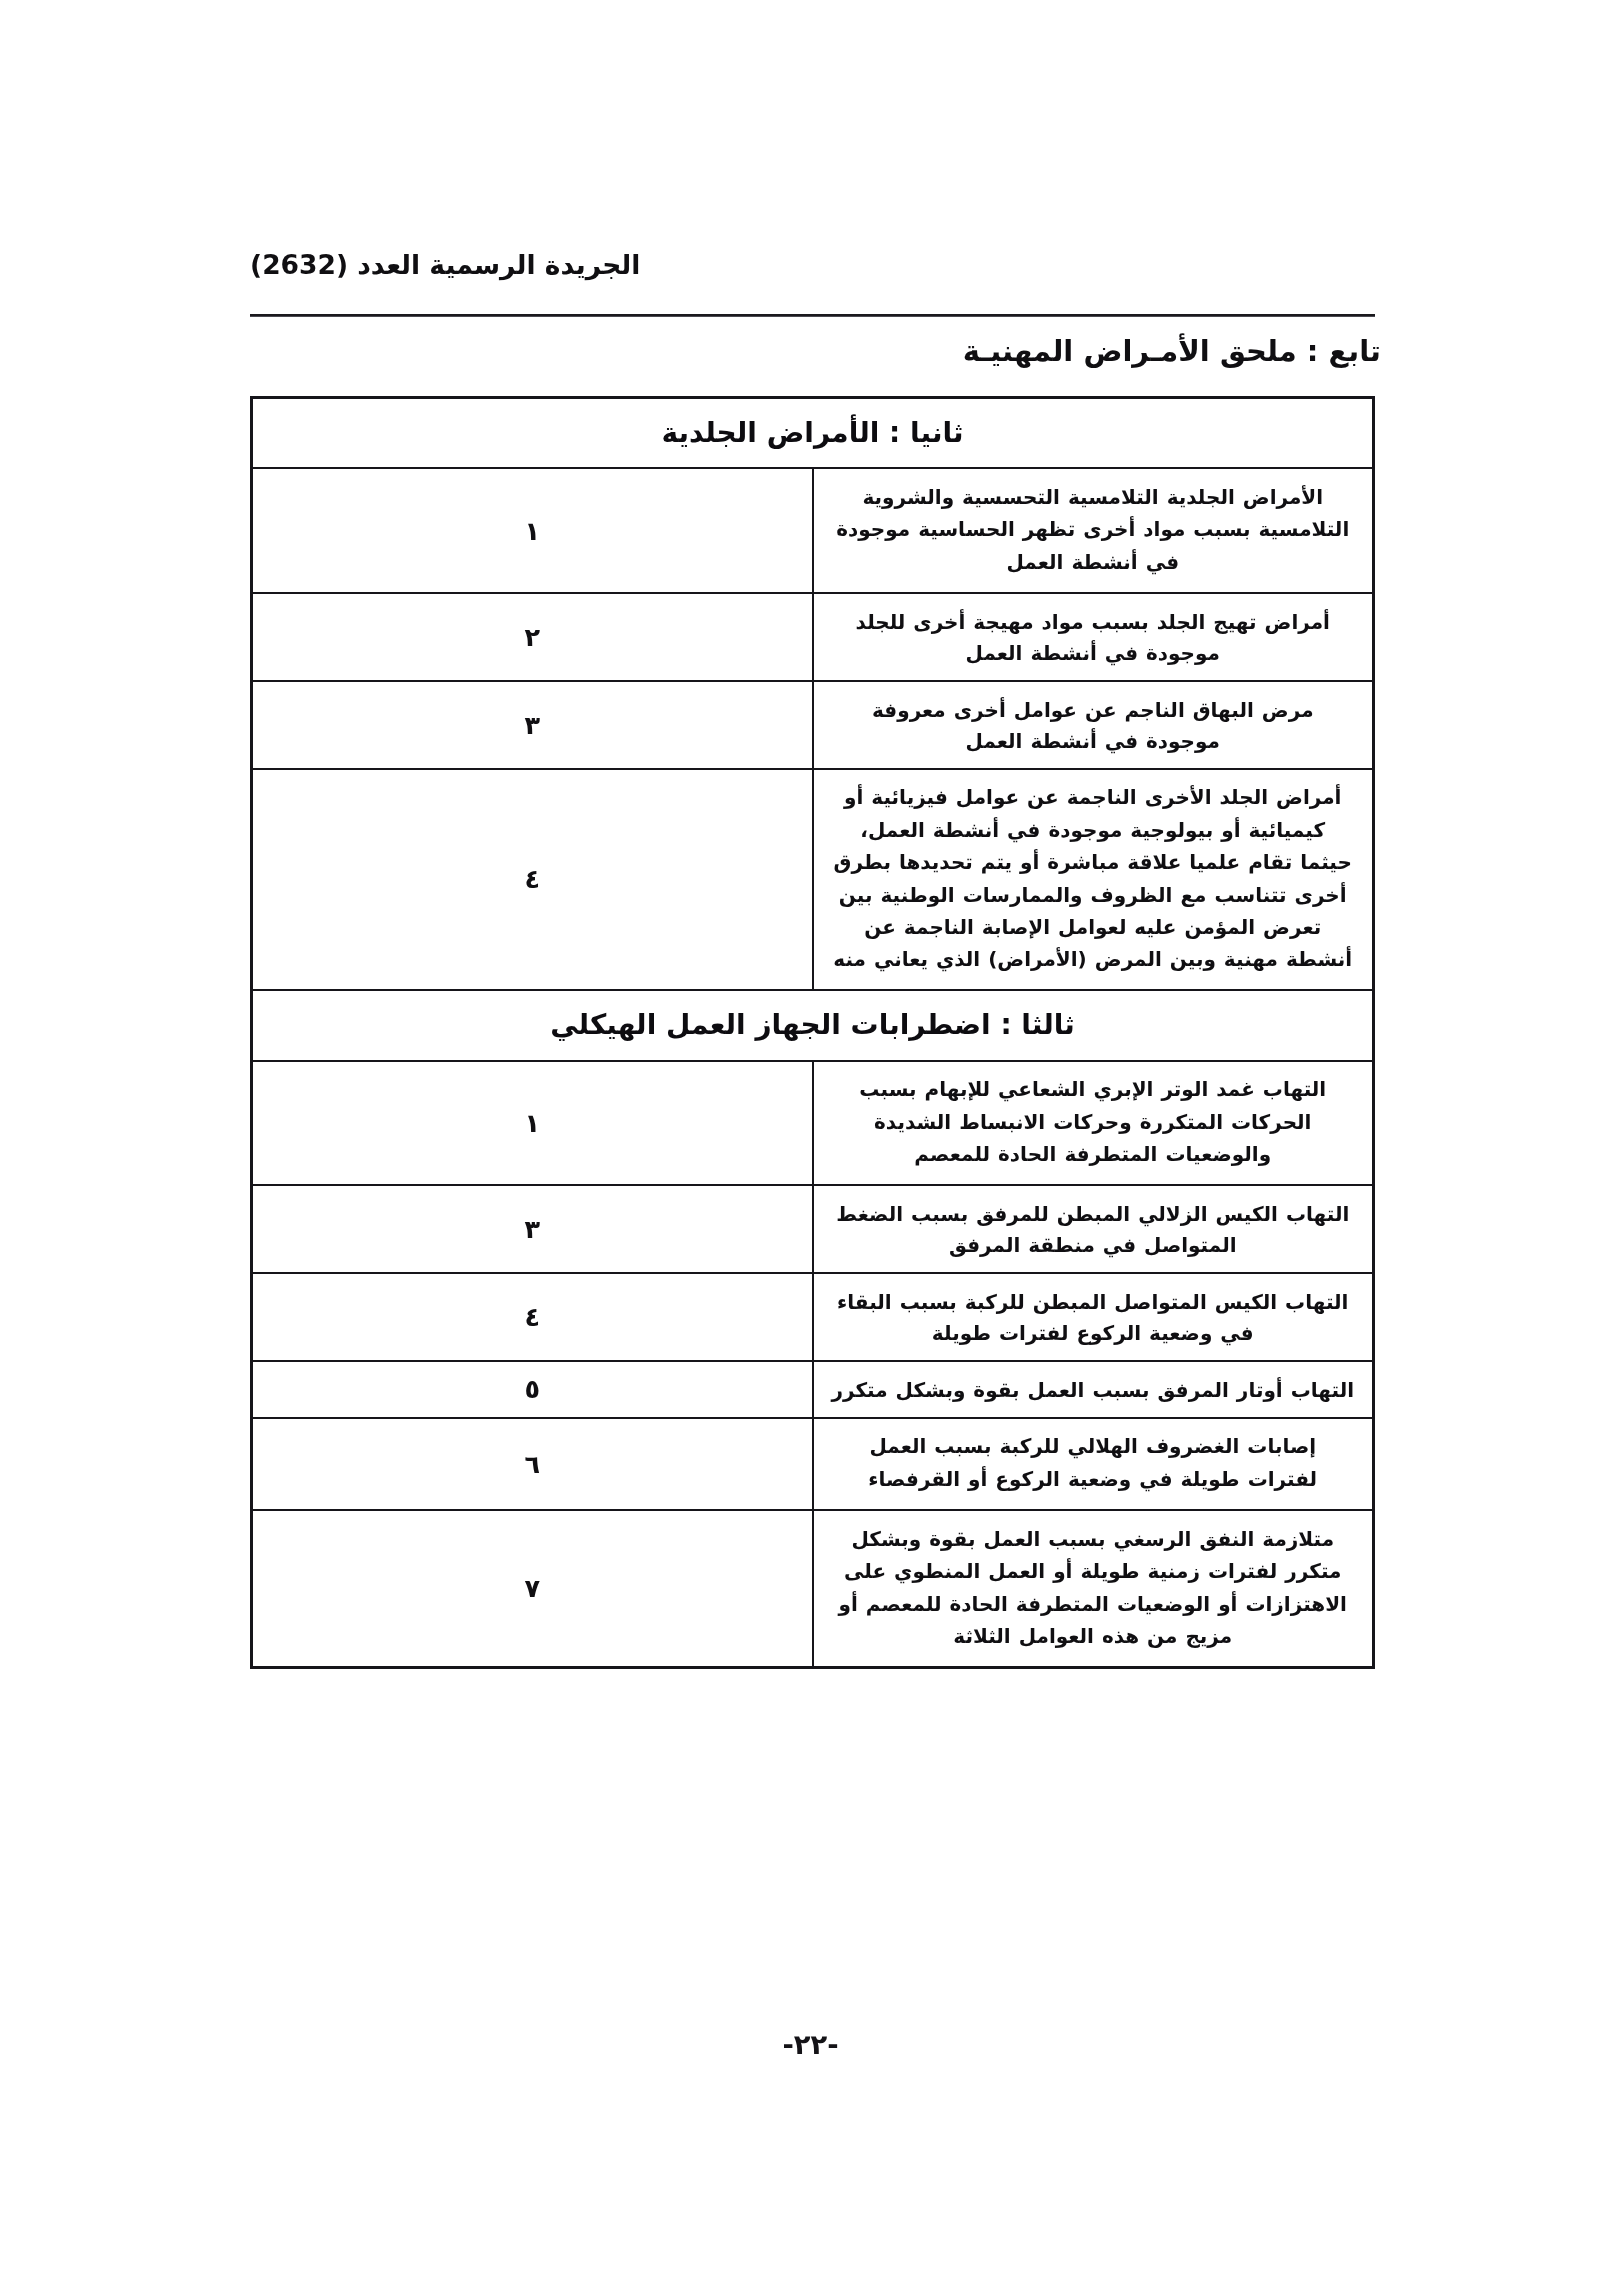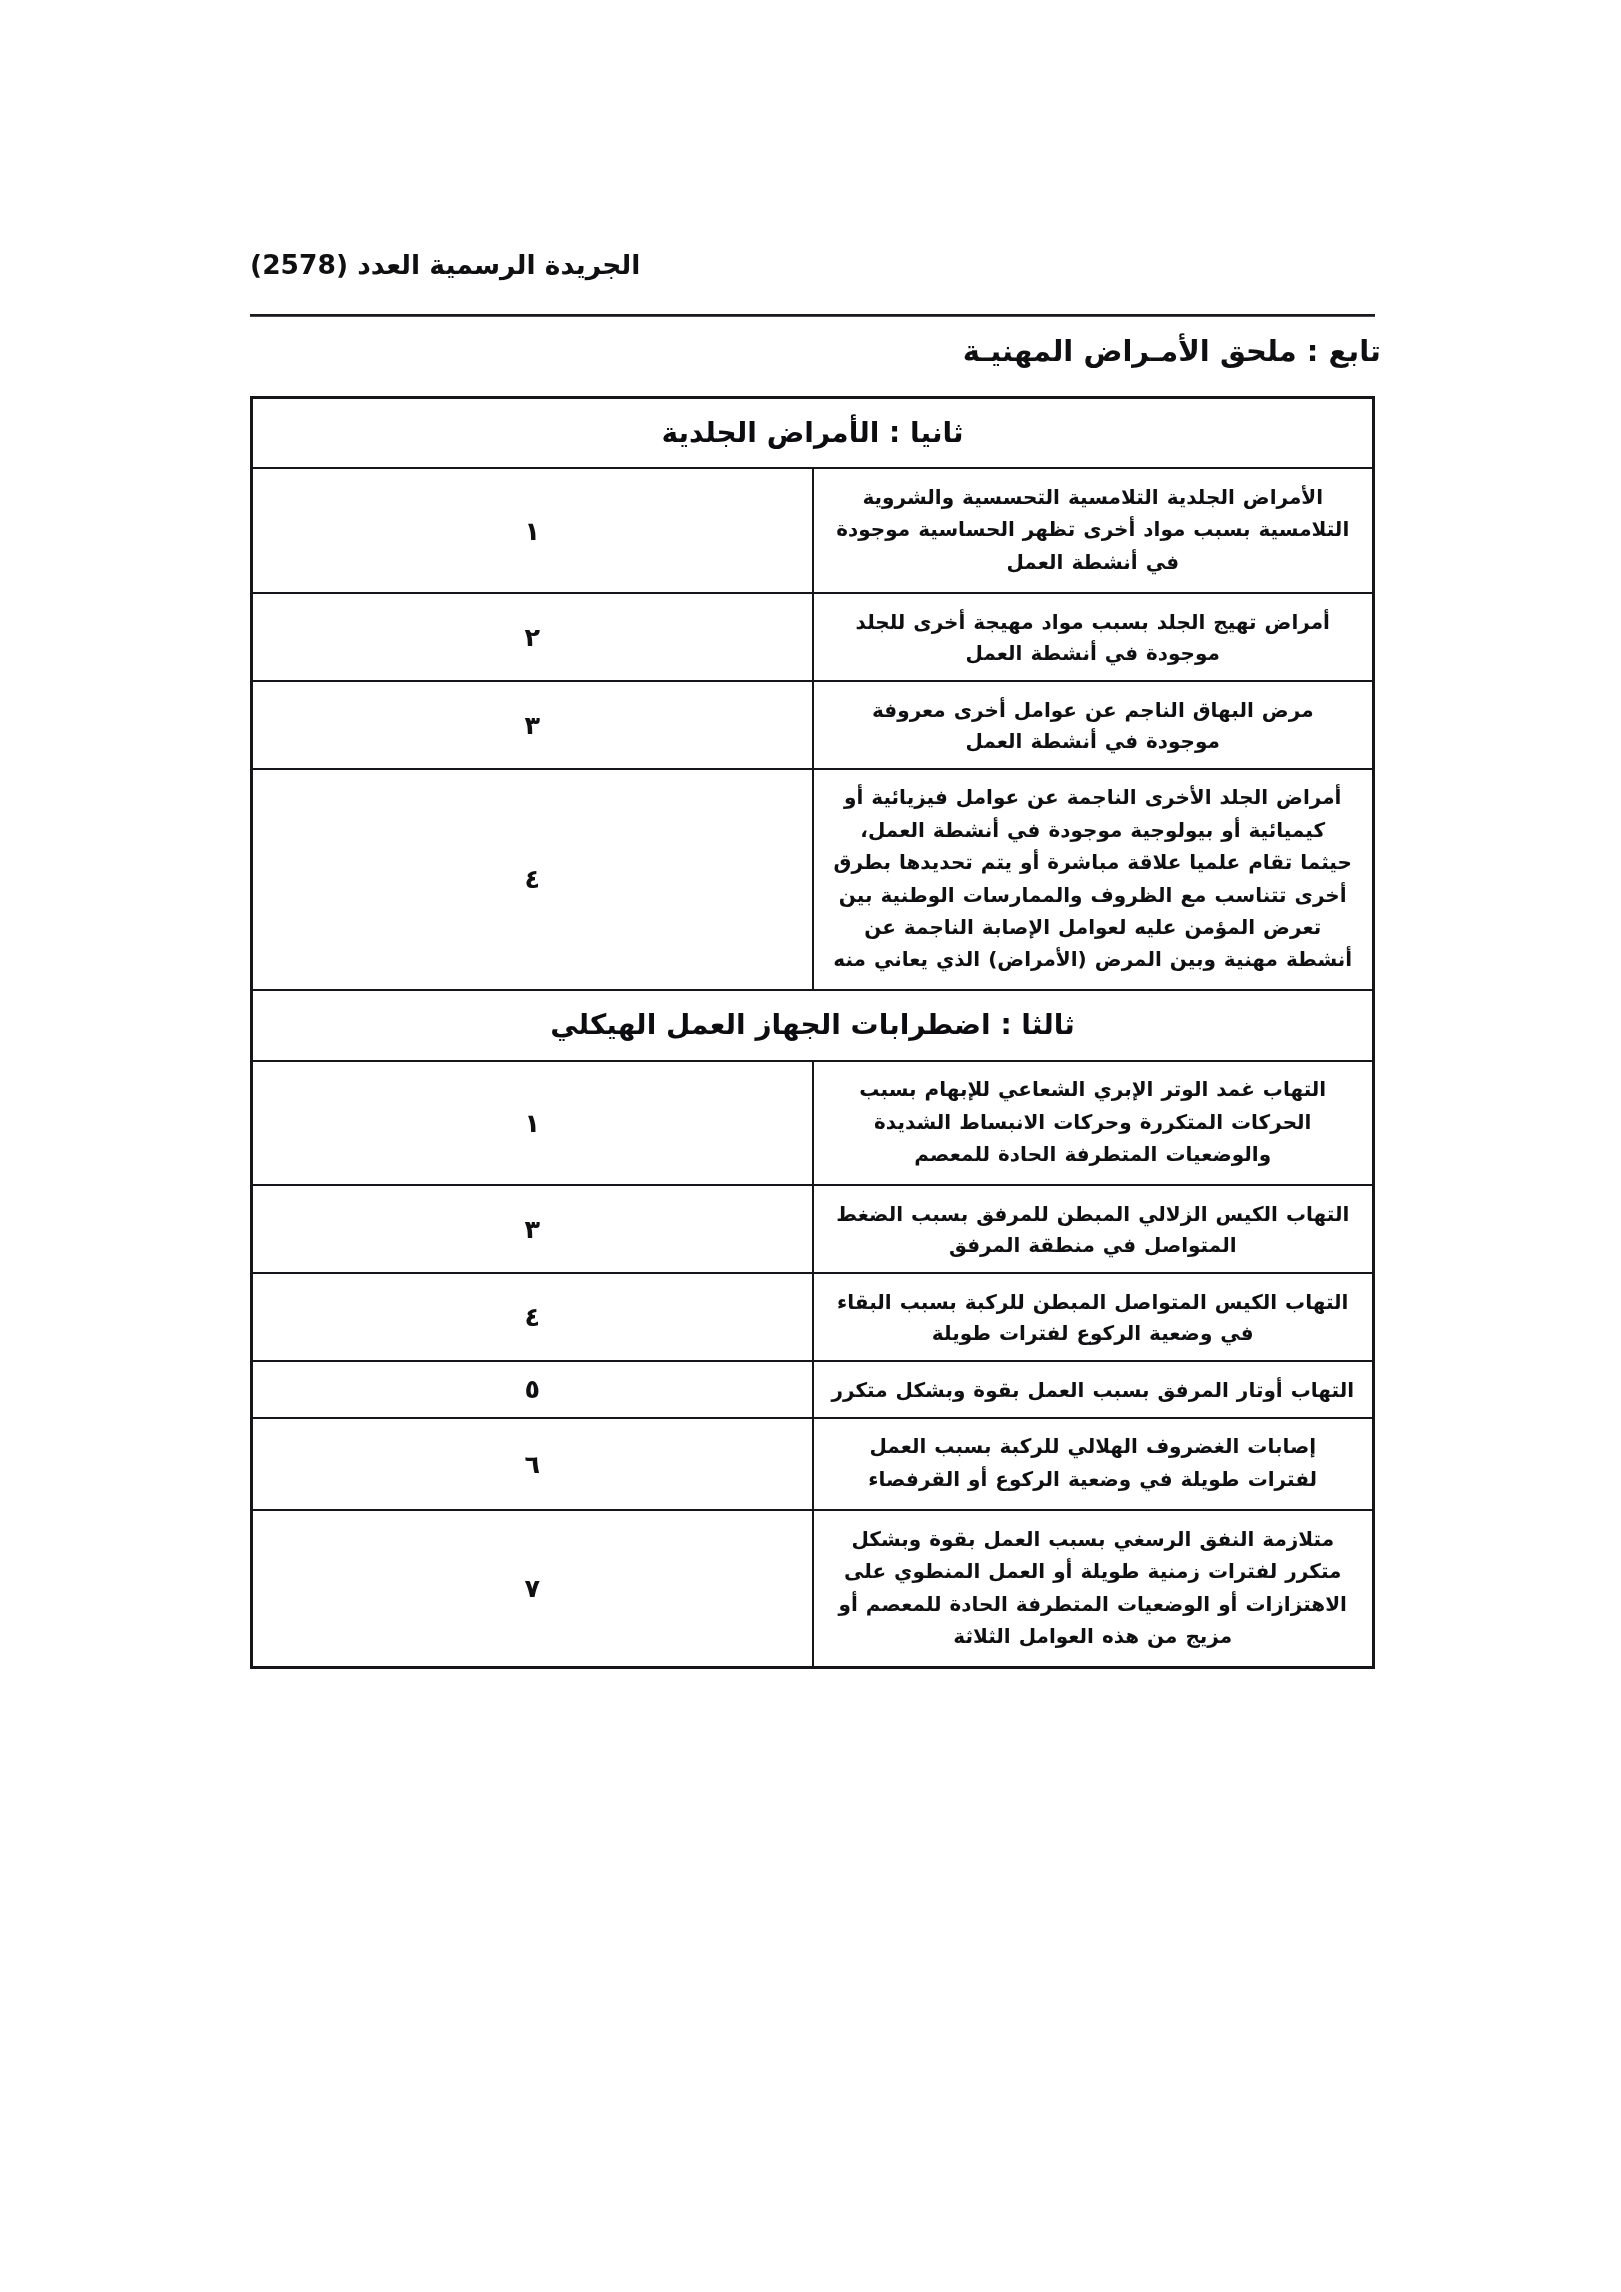--- a/index.html
+++ b/index.html
@@ -130,21 +130,21 @@
     color: #141317;
     letter-spacing: 2px;
   }
 </style>
 </head>
 <body>
 
 <div class="page">
 
   <div class="running-head">
-    <span class="rh-text">الجريدة الرسمية العدد (2578)</span>
+    <span class="rh-text">الجريدة الرسمية العدد (2632)</span>
   </div>
 
   <div class="rule"></div>
 
   <div class="caption">تابع : ملحق الأمـراض المهنيـة</div>
 
   <div class="tbl-wrap">
     <table class="doc">
       <tbody>
 
@@ -204,15 +204,16 @@
 
         <tr>
           <td class="body">متلازمة النفق الرسغي بسبب العمل بقوة وبشكل متكرر لفترات زمنية طويلة أو العمل المنطوي على الاهتزازات أو الوضعيات المتطرفة الحادة للمعصم أو مزيج من هذه العوامل الثلاثة</td>
           <td class="num">٧</td>
         </tr>
 
       </tbody>
     </table>
   </div>
 
+  <div class="folio">-٢٢-</div>
 
 </div>
 
 
 </body></html>

